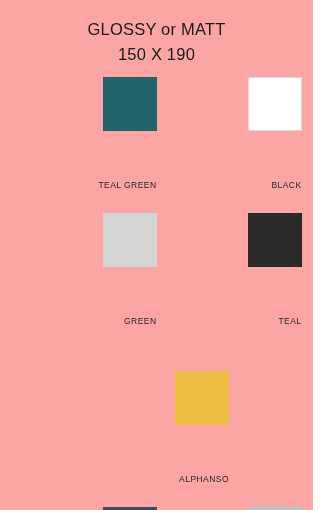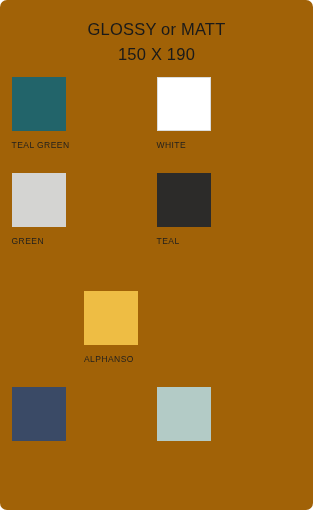--- a/index.html
+++ b/index.html
@@ -37,22 +37,23 @@
   .row {
     display: flex;
     justify-content: center;
     align-items: flex-start;
     width: 313px;
   }
   .row.two-up .cell { width: 145px; }
   .cell {
     display: flex;
     flex-direction: column;
-    align-items: flex-start;
+    align-items: flex-end;
     box-sizing: border-box;
+    gap: 40px;
   }
   .swatch {
     width: 54px;
     height: 54px;
     display: block;
   }
   .swatch.bordered {
     border: 1px solid #dadcdc;
     box-sizing: border-box;
   }
@@ -63,36 +64,36 @@
     color: #1f1f1f;
     text-align: center;
     white-space: nowrap;
     line-height: 11px;
   }
   .row-gap { height: 22px; }
 </style>
 </head>
 <body>
 
-<div id="card" style="background-color: #a16207; border-radius: 7px;">
+<div id="card" style="background-color: #fca5a5;">
 
   <div id="header">
     <div class="title-line">GLOSSY or MATT</div>
     <div class="title-line">150 X 190</div>
   </div>
 
   <div id="grid">
       <div class="row two-up">
         <div class="cell">
           <div class="swatch" style="background-color: rgb(34, 100, 106);"></div>
           <div class="swatch-label">TEAL GREEN</div>
         </div>
         <div class="cell">
           <div class="swatch bordered" style="background-color: rgb(255, 255, 255);"></div>
-          <div class="swatch-label">WHITE</div>
+          <div class="swatch-label">BLACK</div>
         </div>
       </div>
       <div class="row-gap"></div>
       <div class="row two-up">
         <div class="cell">
           <div class="swatch" style="background-color: rgb(212, 212, 210);"></div>
           <div class="swatch-label">GREEN</div>
         </div>
         <div class="cell">
           <div class="swatch" style="background-color: rgb(44, 43, 41);"></div>

